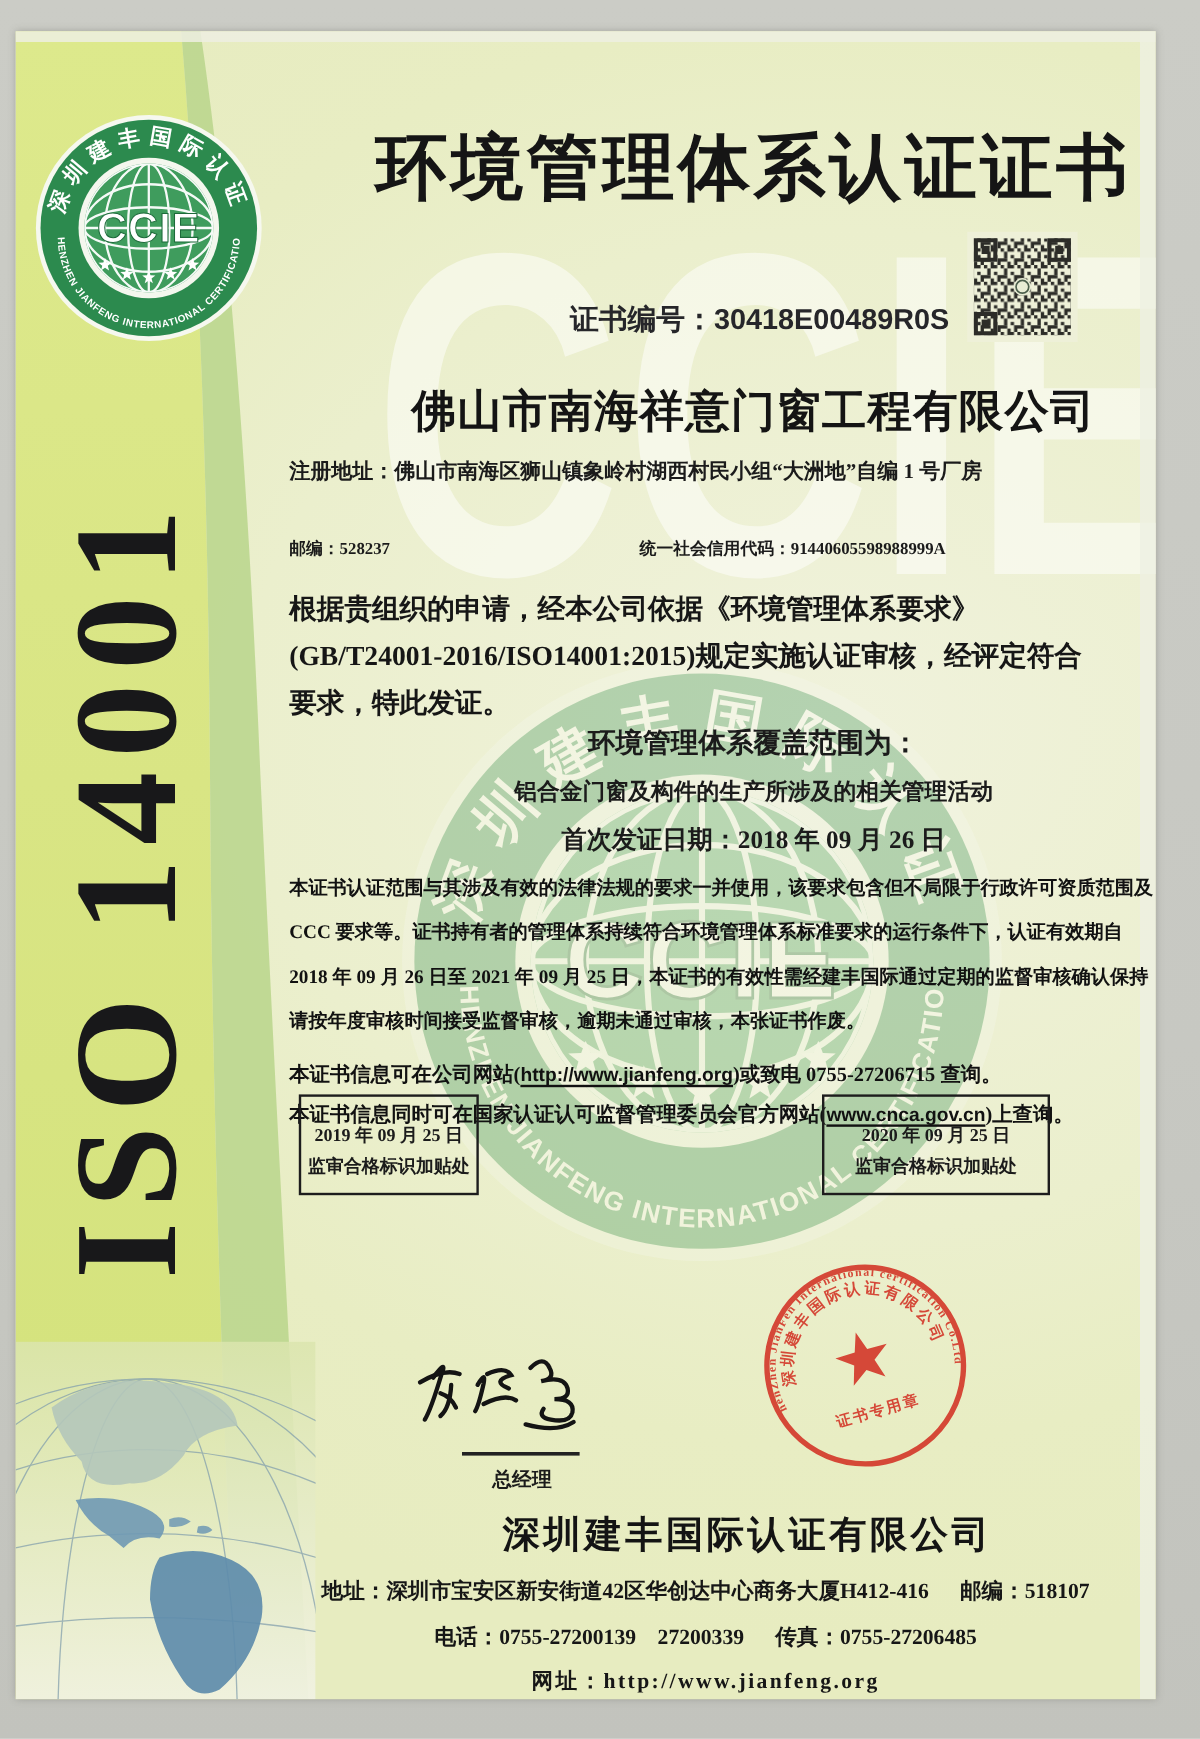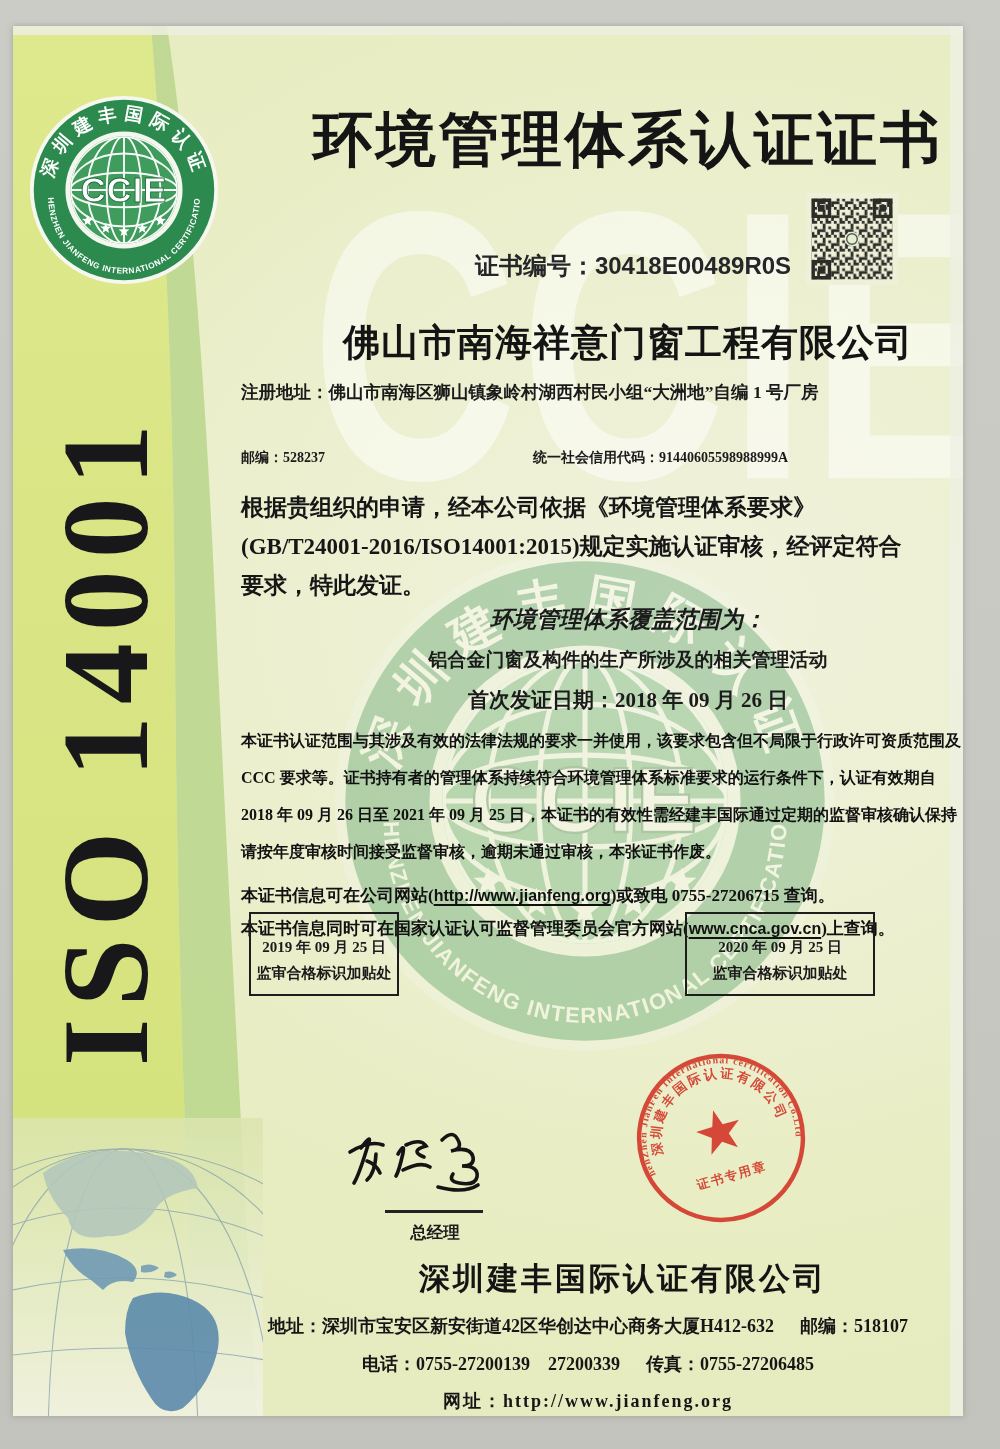--- a/index.html
+++ b/index.html
@@ -41,21 +41,21 @@
   .content{z-index:5;color:#1b1b1b;}
   #title{left:270px;top:74px;width:690px;text-align:center;font-size:60px;font-weight:bold;letter-spacing:3px;color:#151515;}
   #certno{left:410px;top:224px;width:420px;text-align:center;font-size:24px;font-weight:bold;font-family:"Liberation Sans","DejaVu Sans",sans-serif;color:#26262a;}
   #qr{left:790px;top:167px;width:98px;height:92px;}
   #company{left:260px;top:292px;width:710px;text-align:center;font-size:37px;font-weight:bold;letter-spacing:1px;color:#141414;}
   .addr-line{left:228px;width:730px;font-size:17.5px;font-weight:600;white-space:nowrap;}
   #addr1{top:354px;} #addr2{top:389px;}
   #postal-row{left:228px;top:423px;width:730px;font-size:14px;font-weight:bold;font-family:Liberation Serif, serif;}
   #uscc{position:absolute;left:292px;top:0;}
   .grant{left:228px;top:462px;width:730px;font-size:23px;font-weight:600;line-height:39px;color:#161616;}
-  #scope-heading{left:260px;top:578px;width:710px;text-align:center;font-size:23px;font-weight:bold;font-style:italic;}
+  #scope-heading{left:260px;top:578px;width:710px;text-align:center;font-size:23px;font-weight:bold;}
   #scope-line{left:260px;top:621px;width:710px;text-align:center;font-size:19px;font-weight:600;}
   #first-issue{left:260px;top:660px;width:710px;text-align:center;font-size:21px;font-weight:bold;}
   .terms{left:228px;top:696px;width:736px;font-size:16px;font-weight:600;line-height:37px;color:#111;}
   .info-line{left:228px;width:736px;font-size:17px;font-weight:bold;color:#111;margin-top:36px;}
   #info1{top:822px;} #info2{top:855px;}
   .ulink{text-decoration:underline;text-underline-offset:3px;text-decoration-thickness:2px;font-family:"Liberation Sans","DejaVu Sans",sans-serif;font-size:16px;}
   .audit-box{border:2.5px solid #1d1d1d;text-align:center;font-weight:bold;font-size:15px;line-height:26px;padding-top:20px;background:transparent;}
   #box1{left:236px;top:886px;width:146px;height:60px;}
   #box2{left:672px;top:886px;width:186px;height:60px;}
   #signature{left:330px;top:1088px;width:170px;height:92px;}
@@ -260,19 +260,19 @@
       <path id="sealArcCn" d="M -60,30 A 67 67 0 1 1 60,30" fill="none"></path>
       <text font-size="14.5" font-weight="bold" letter-spacing="3">
         <textPath href="#sealArcCn" startOffset="50%" text-anchor="middle">深圳建丰国际认证有限公司</textPath>
       </text>
       <polygon points="0,-26 6,-8.3 24.7,-8 9.8,3.2 15.3,21 0,10.3 -15.3,21 -9.8,3.2 -24.7,-8 -6,-8.3" transform="translate(0,-6)"></polygon>
       <text x="0" y="48" text-anchor="middle" font-size="14" font-weight="bold" letter-spacing="2">证书专用章</text>
     </g>
   </svg>
 
   <div class="abs content" id="issuer-name">深圳建丰国际认证有限公司</div>
-  <div class="abs content issuer-line" id="issuer-addr"><span>地址：</span><span>深圳市宝安区新安街道42区华创达中心商务大厦H412-632</span><span class="gap"></span><span>邮编：</span><span>518107</span></div>
+  <div class="abs content issuer-line" id="issuer-addr"><span>地址：</span><span>深圳市宝安区新安街道42区华创达中心商务大厦H412-416</span><span class="gap"></span><span>邮编：</span><span>518107</span></div>
   <div class="abs content issuer-line" id="issuer-tel"><span>电话：</span><span>0755-27200139　27200339</span><span class="gap"></span><span>传真：</span><span>0755-27206485</span></div>
   <div class="abs content issuer-line" id="issuer-web"><span>网址：</span><span>http://www.jianfeng.org</span></div>
 
   <div id="top-strip"></div>
   <div id="right-strip"></div>
 </div>
 
 </body></html>

